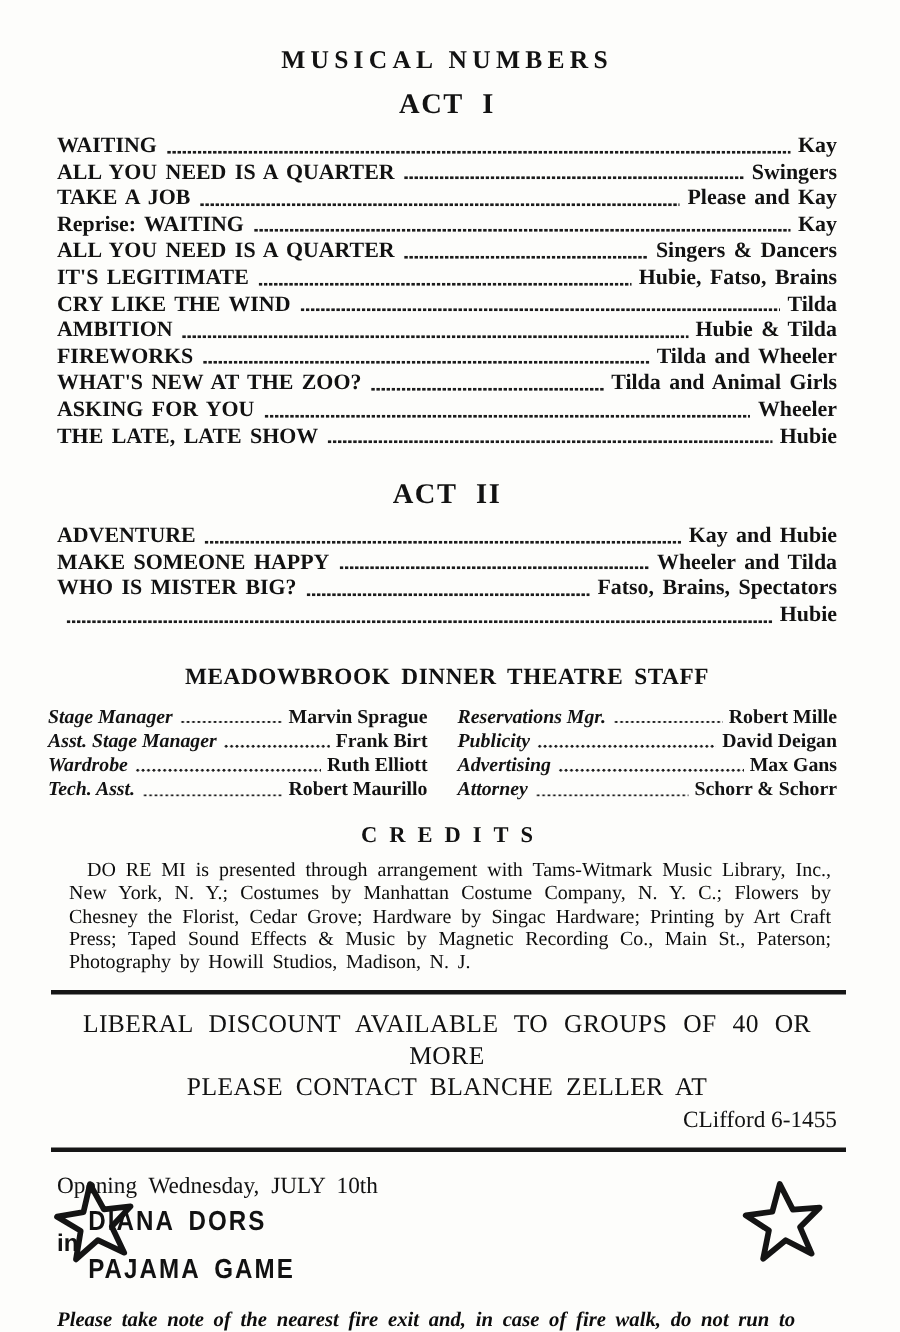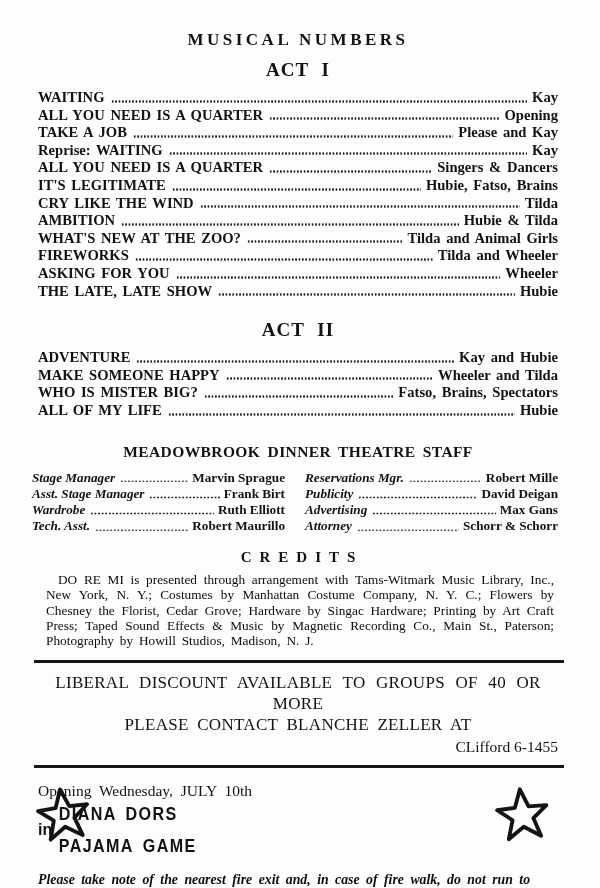--- a/index.html
+++ b/index.html
@@ -155,21 +155,21 @@
 
   <div class="song-list">
     <div class="song-row">
         <span>WAITING</span>
         <span class="leader"></span>
         <span>Kay</span>
       </div>
     <div class="song-row">
         <span>ALL YOU NEED IS A QUARTER</span>
         <span class="leader"></span>
-        <span>Opening</span>
+        <span>Swingers</span>
       </div>
     <div class="song-row">
         <span>TAKE A JOB</span>
         <span class="leader"></span>
         <span>Please and Kay</span>
       </div>
     <div class="song-row">
         <span>Reprise: WAITING</span>
         <span class="leader"></span>
         <span>Kay</span>
@@ -188,28 +188,28 @@
         <span>CRY LIKE THE WIND</span>
         <span class="leader"></span>
         <span>Tilda</span>
       </div>
     <div class="song-row">
         <span>AMBITION</span>
         <span class="leader"></span>
         <span>Hubie &amp; Tilda</span>
       </div>
     <div class="song-row">
+        <span>FIREWORKS</span>
+        <span class="leader"></span>
+        <span>Tilda and Wheeler</span>
+      </div>
+    <div class="song-row">
         <span>WHAT'S NEW AT THE ZOO?</span>
         <span class="leader"></span>
         <span>Tilda and Animal Girls</span>
-      </div>
-    <div class="song-row">
-        <span>FIREWORKS</span>
-        <span class="leader"></span>
-        <span>Tilda and Wheeler</span>
       </div>
     <div class="song-row">
         <span>ASKING FOR YOU</span>
         <span class="leader"></span>
         <span>Wheeler</span>
       </div>
     <div class="song-row">
         <span>THE LATE, LATE SHOW</span>
         <span class="leader"></span>
         <span>Hubie</span>
@@ -228,21 +228,20 @@
           <span>MAKE SOMEONE HAPPY</span>
           <span class="leader"></span>
           <span>Wheeler and Tilda</span>
         </div>
       <div class="song-row">
           <span>WHO IS MISTER BIG?</span>
           <span class="leader"></span>
           <span>Fatso, Brains, Spectators</span>
         </div>
       <div class="song-row">
-          <span>ALL OF MY LIFE</span>
           <span class="leader"></span>
           <span>Hubie</span>
         </div>
     </div>
   </div>
 
   <div class="staff-heading">MEADOWBROOK DINNER THEATRE STAFF</div>
 
   <div class="staff-grid">
     <div>

